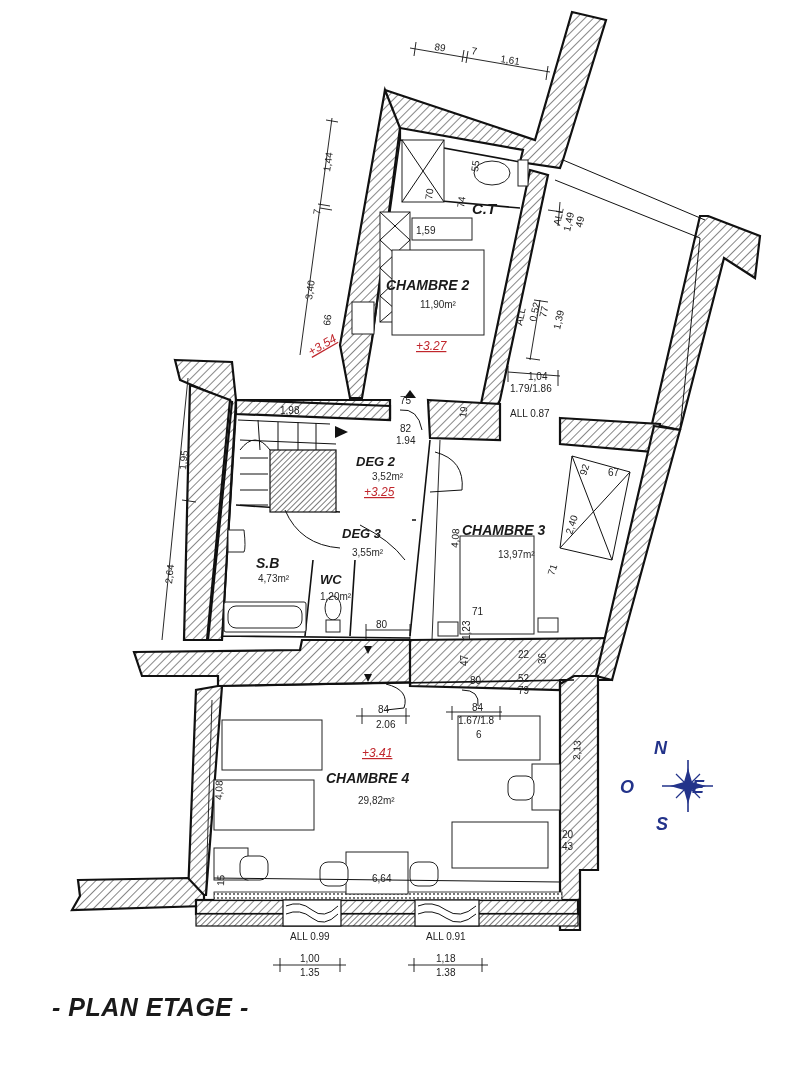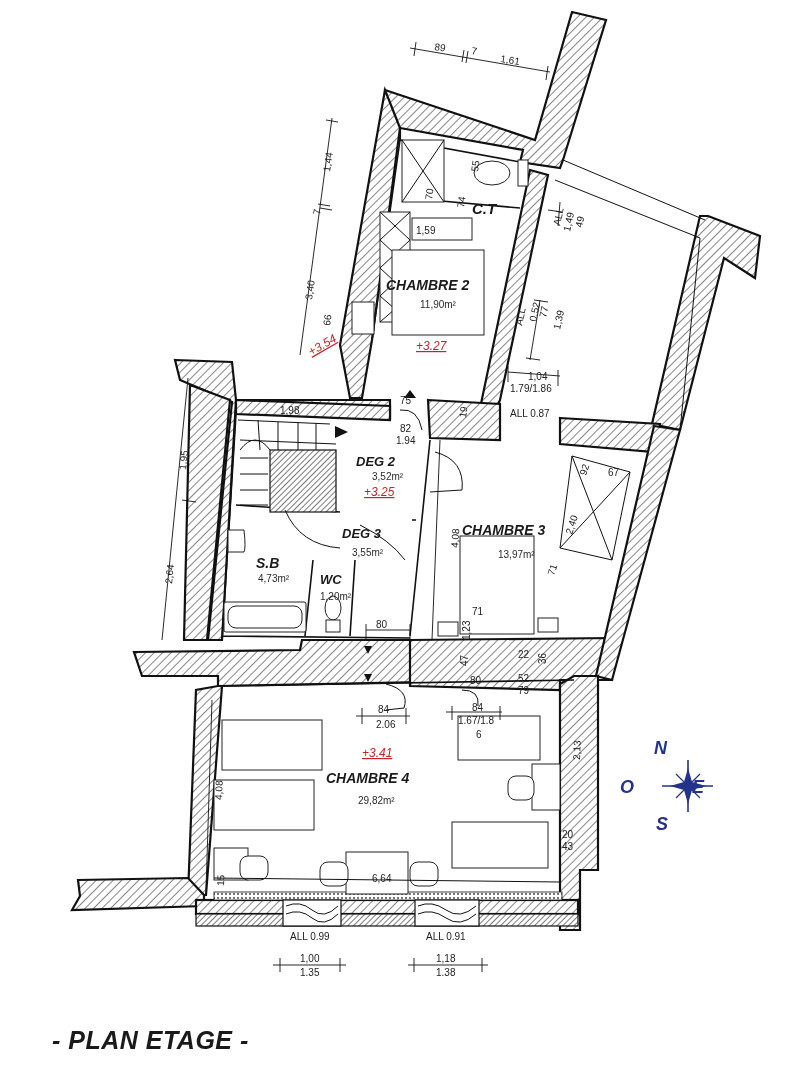--- a/index.html
+++ b/index.html
@@ -8,21 +8,21 @@
   .wall{fill:url(#hatch);stroke:#111;stroke-width:2.2;stroke-linejoin:miter;}
   .thin{fill:none;stroke:#111;stroke-width:1;}
   .mid{fill:none;stroke:#111;stroke-width:1.6;}
   .furn{fill:#fff;stroke:#222;stroke-width:1;}
   .dim{fill:none;stroke:#111;stroke-width:0.9;}
   .room{font-family:"Liberation Sans",sans-serif;font-weight:bold;font-style:italic;fill:#1a1a1a;}
   .area{font-family:"Liberation Sans",sans-serif;fill:#2a2a2a;font-size:10px;}
   .lvl{font-family:"Liberation Sans",sans-serif;fill:#c0262c;font-size:12px;font-style:italic;text-decoration:underline;}
   .dt{font-family:"Liberation Sans",sans-serif;fill:#222;font-size:10px;}
   .compass{font-family:"Liberation Sans",sans-serif;font-weight:bold;font-style:italic;fill:#23338a;font-size:18px;}
-  .title{position:absolute;left:52px;top:1026px;font-family:"Liberation Sans",sans-serif;font-weight:bold;font-style:italic;font-size:25px;color:#1a1a1a;letter-spacing:0.5px;}
+  .title{position:absolute;left:52px;top:993px;font-family:"Liberation Sans",sans-serif;font-weight:bold;font-style:italic;font-size:25px;color:#1a1a1a;letter-spacing:0.5px;}
 </style>
 </head>
 <body>
 
 <svg width="790" height="1080" viewBox="0 0 790 1080">
   <defs>
     <pattern id="hatch" patternUnits="userSpaceOnUse" width="6" height="6" patternTransform="rotate(45)">
       <rect width="6" height="6" fill="#fff"></rect>
       <line x1="0" y1="0" x2="0" y2="6" stroke="#222" stroke-width="1.1"></line>
     </pattern>

